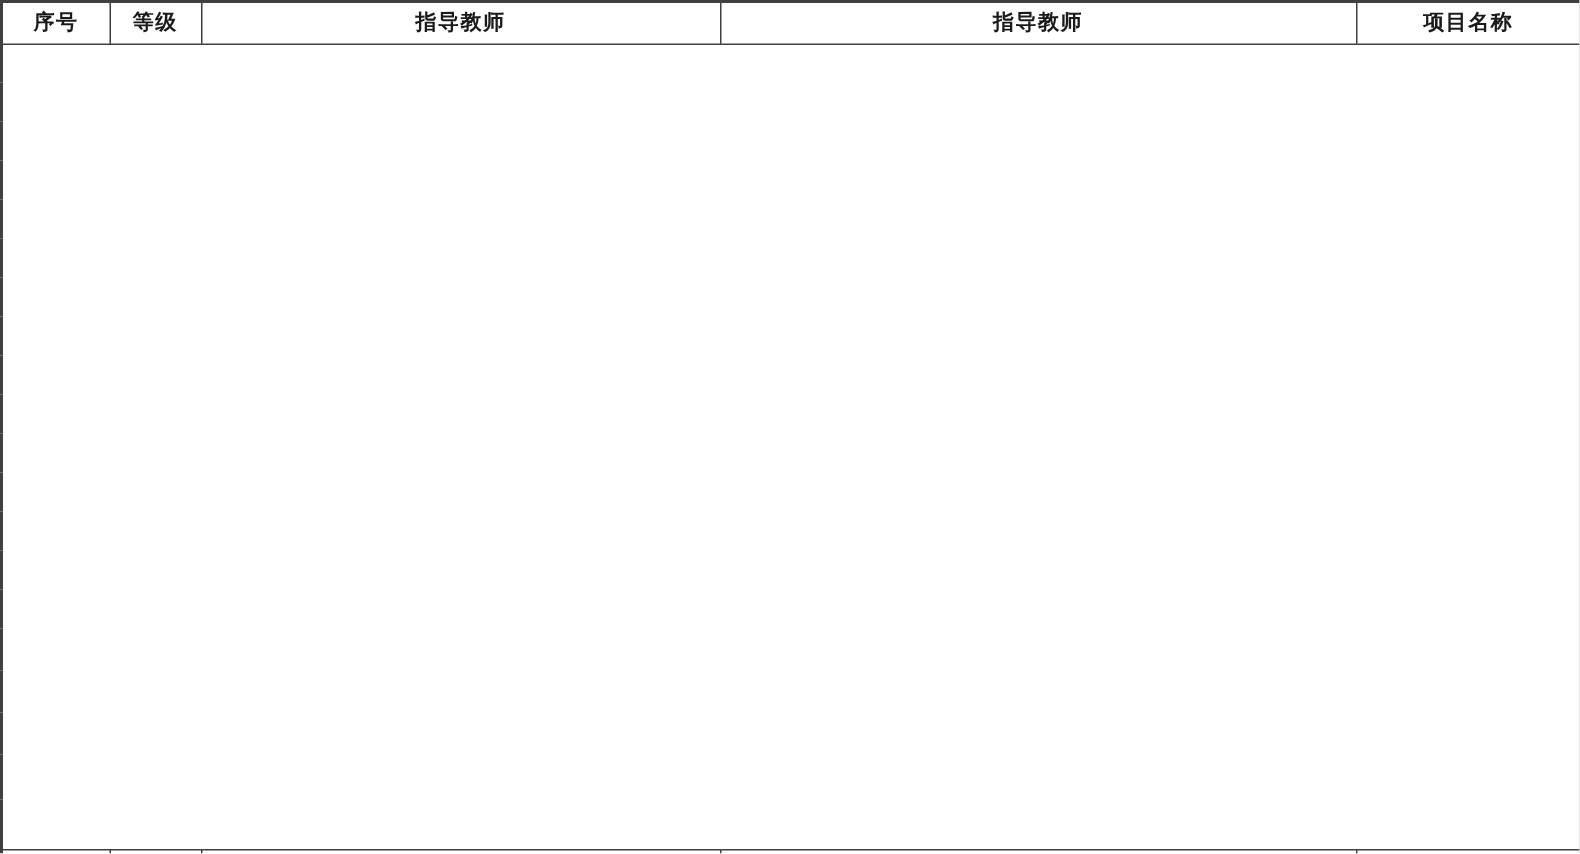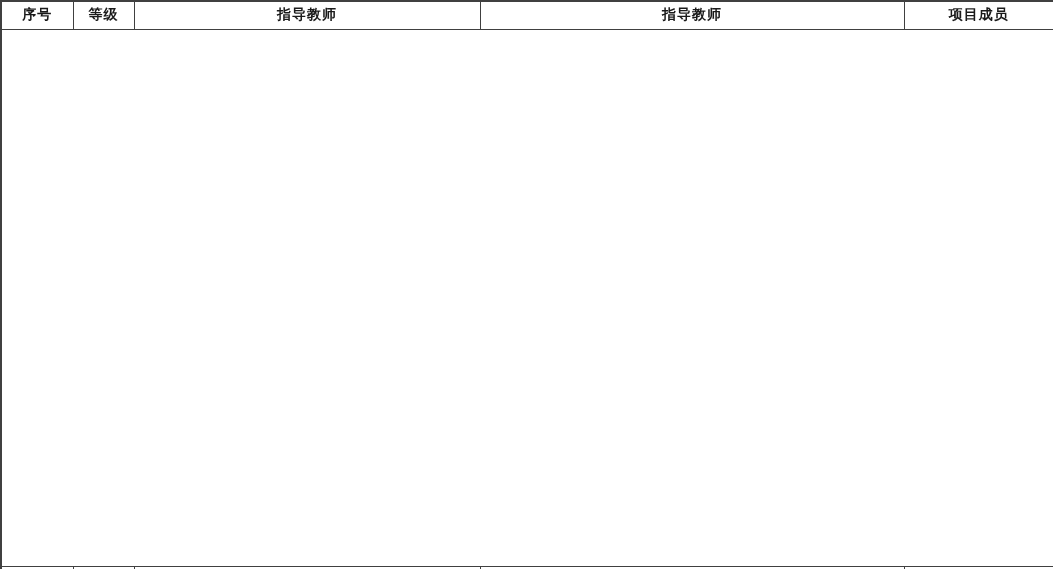--- a/index.html
+++ b/index.html
@@ -68,21 +68,21 @@
       <col style="width:346px">
       <col style="width:424px">
       <col style="width:150px">
     </colgroup>
     <thead>
       <tr id="header-row">
           <th>序号</th>
           <th>等级</th>
           <th>指导教师</th>
           <th>指导教师</th>
-          <th>项目成员</th>
+          <th>项目名称</th>
         </tr>
     </thead>
     <tbody id="table-body">
         <tr></tr>
         <tr></tr>
         <tr></tr>
         <tr></tr>
         <tr></tr>
         <tr></tr>
         <tr></tr>

